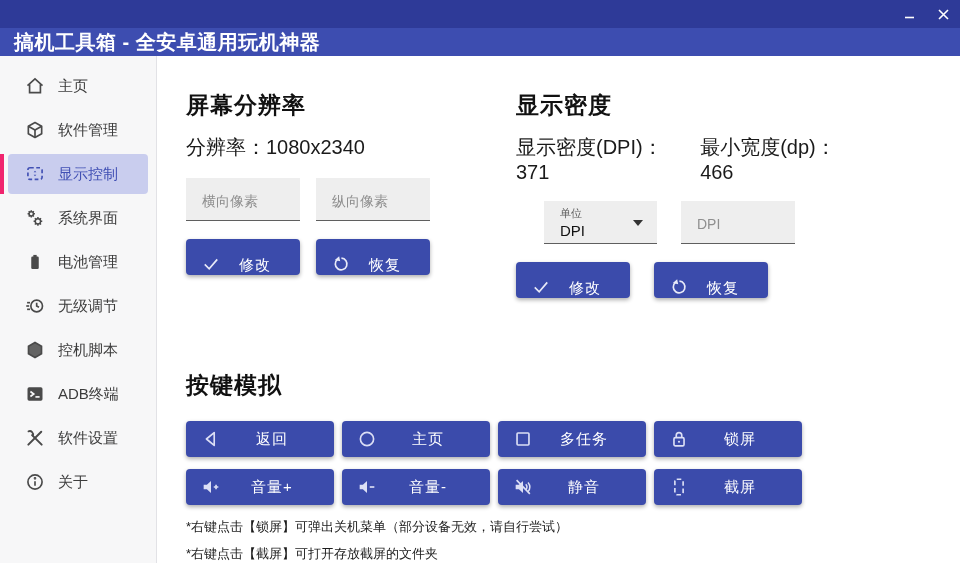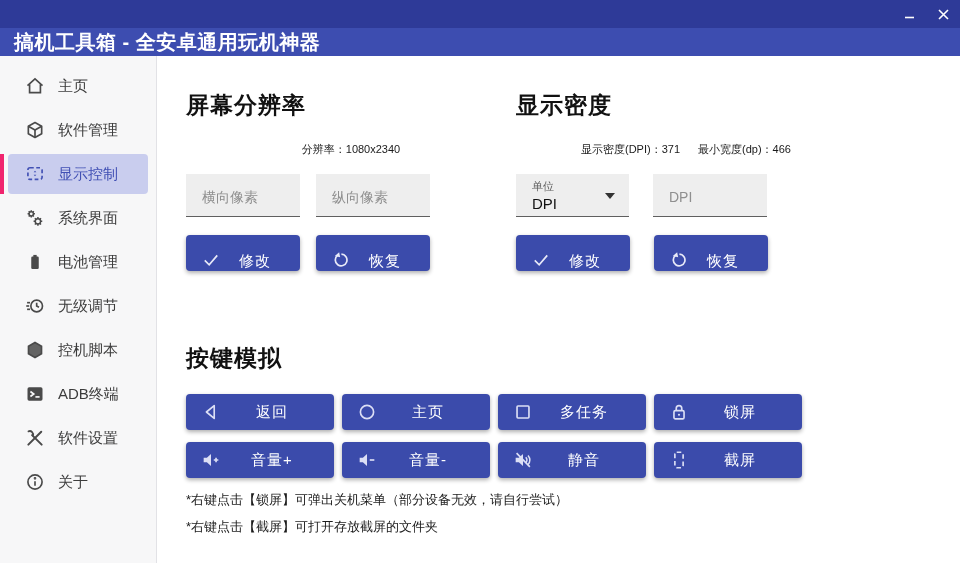--- a/index.html
+++ b/index.html
@@ -23,24 +23,24 @@
   .side-item .icon { width:20px; height:20px; display:flex; align-items:center; justify-content:center; color:#4A4A4A; }
   .side-item.selected .inner { background:#C9CDEE; color:#4150B4; }
   .side-item.selected .icon { color:#4150B4; }
   .side-item.selected::before { content:""; position:absolute; left:0; top:0; width:4px; height:40px; background:#F0246E; }
 
   
   .cols { display:flex; }
   .col1 { width:330px; }
   .col2 { width:340px; }
   h2.section { font-size:23px; font-weight:bold; color:#111; letter-spacing:1px; }
-  .info-line { margin-top:21px; font-size:11px; color:#1A1A1A; display:flex; gap:18px;justify-content:center; }
+  .info-line { margin-top:13px; font-size:20px; color:#1A1A1A; display:flex; gap:18px; }
 
   .field-row { margin-top:17px; display:flex; gap:16px; }
-  .col2 .field-row { gap:24px; }
+  .col2 .field-row { gap:24px;margin-left:28px; }
   .text-input { width:114px; height:43px; background:#EEEEEE; border:none; border-bottom:1px solid #5F5F5F; padding:4px 10px 0 16px; font-size:14px; color:#222; font-family:"Liberation Sans","DejaVu Sans",sans-serif; }
   .text-input::placeholder { color:#8F8F8F; opacity:1; }
 
   .dropdown { width:113px; height:43px; background:#EEEEEE; border-bottom:1px solid #5F5F5F; position:relative; cursor:pointer; }
   .dropdown .dd-label { position:absolute; left:16px; top:5px; font-size:11px; color:#5A5A5A; }
   .dropdown .dd-value { position:absolute; left:16px; bottom:4px; font-size:15px; color:#111; }
   .dropdown .dd-arrow { position:absolute; right:14px; top:19px; width:0; height:0; border-left:5px solid transparent; border-right:5px solid transparent; border-top:6px solid #333; }
 
   .btn-row { margin-top:18px; display:flex; gap:16px; }
   .col2 .btn-row { gap:24px; }

